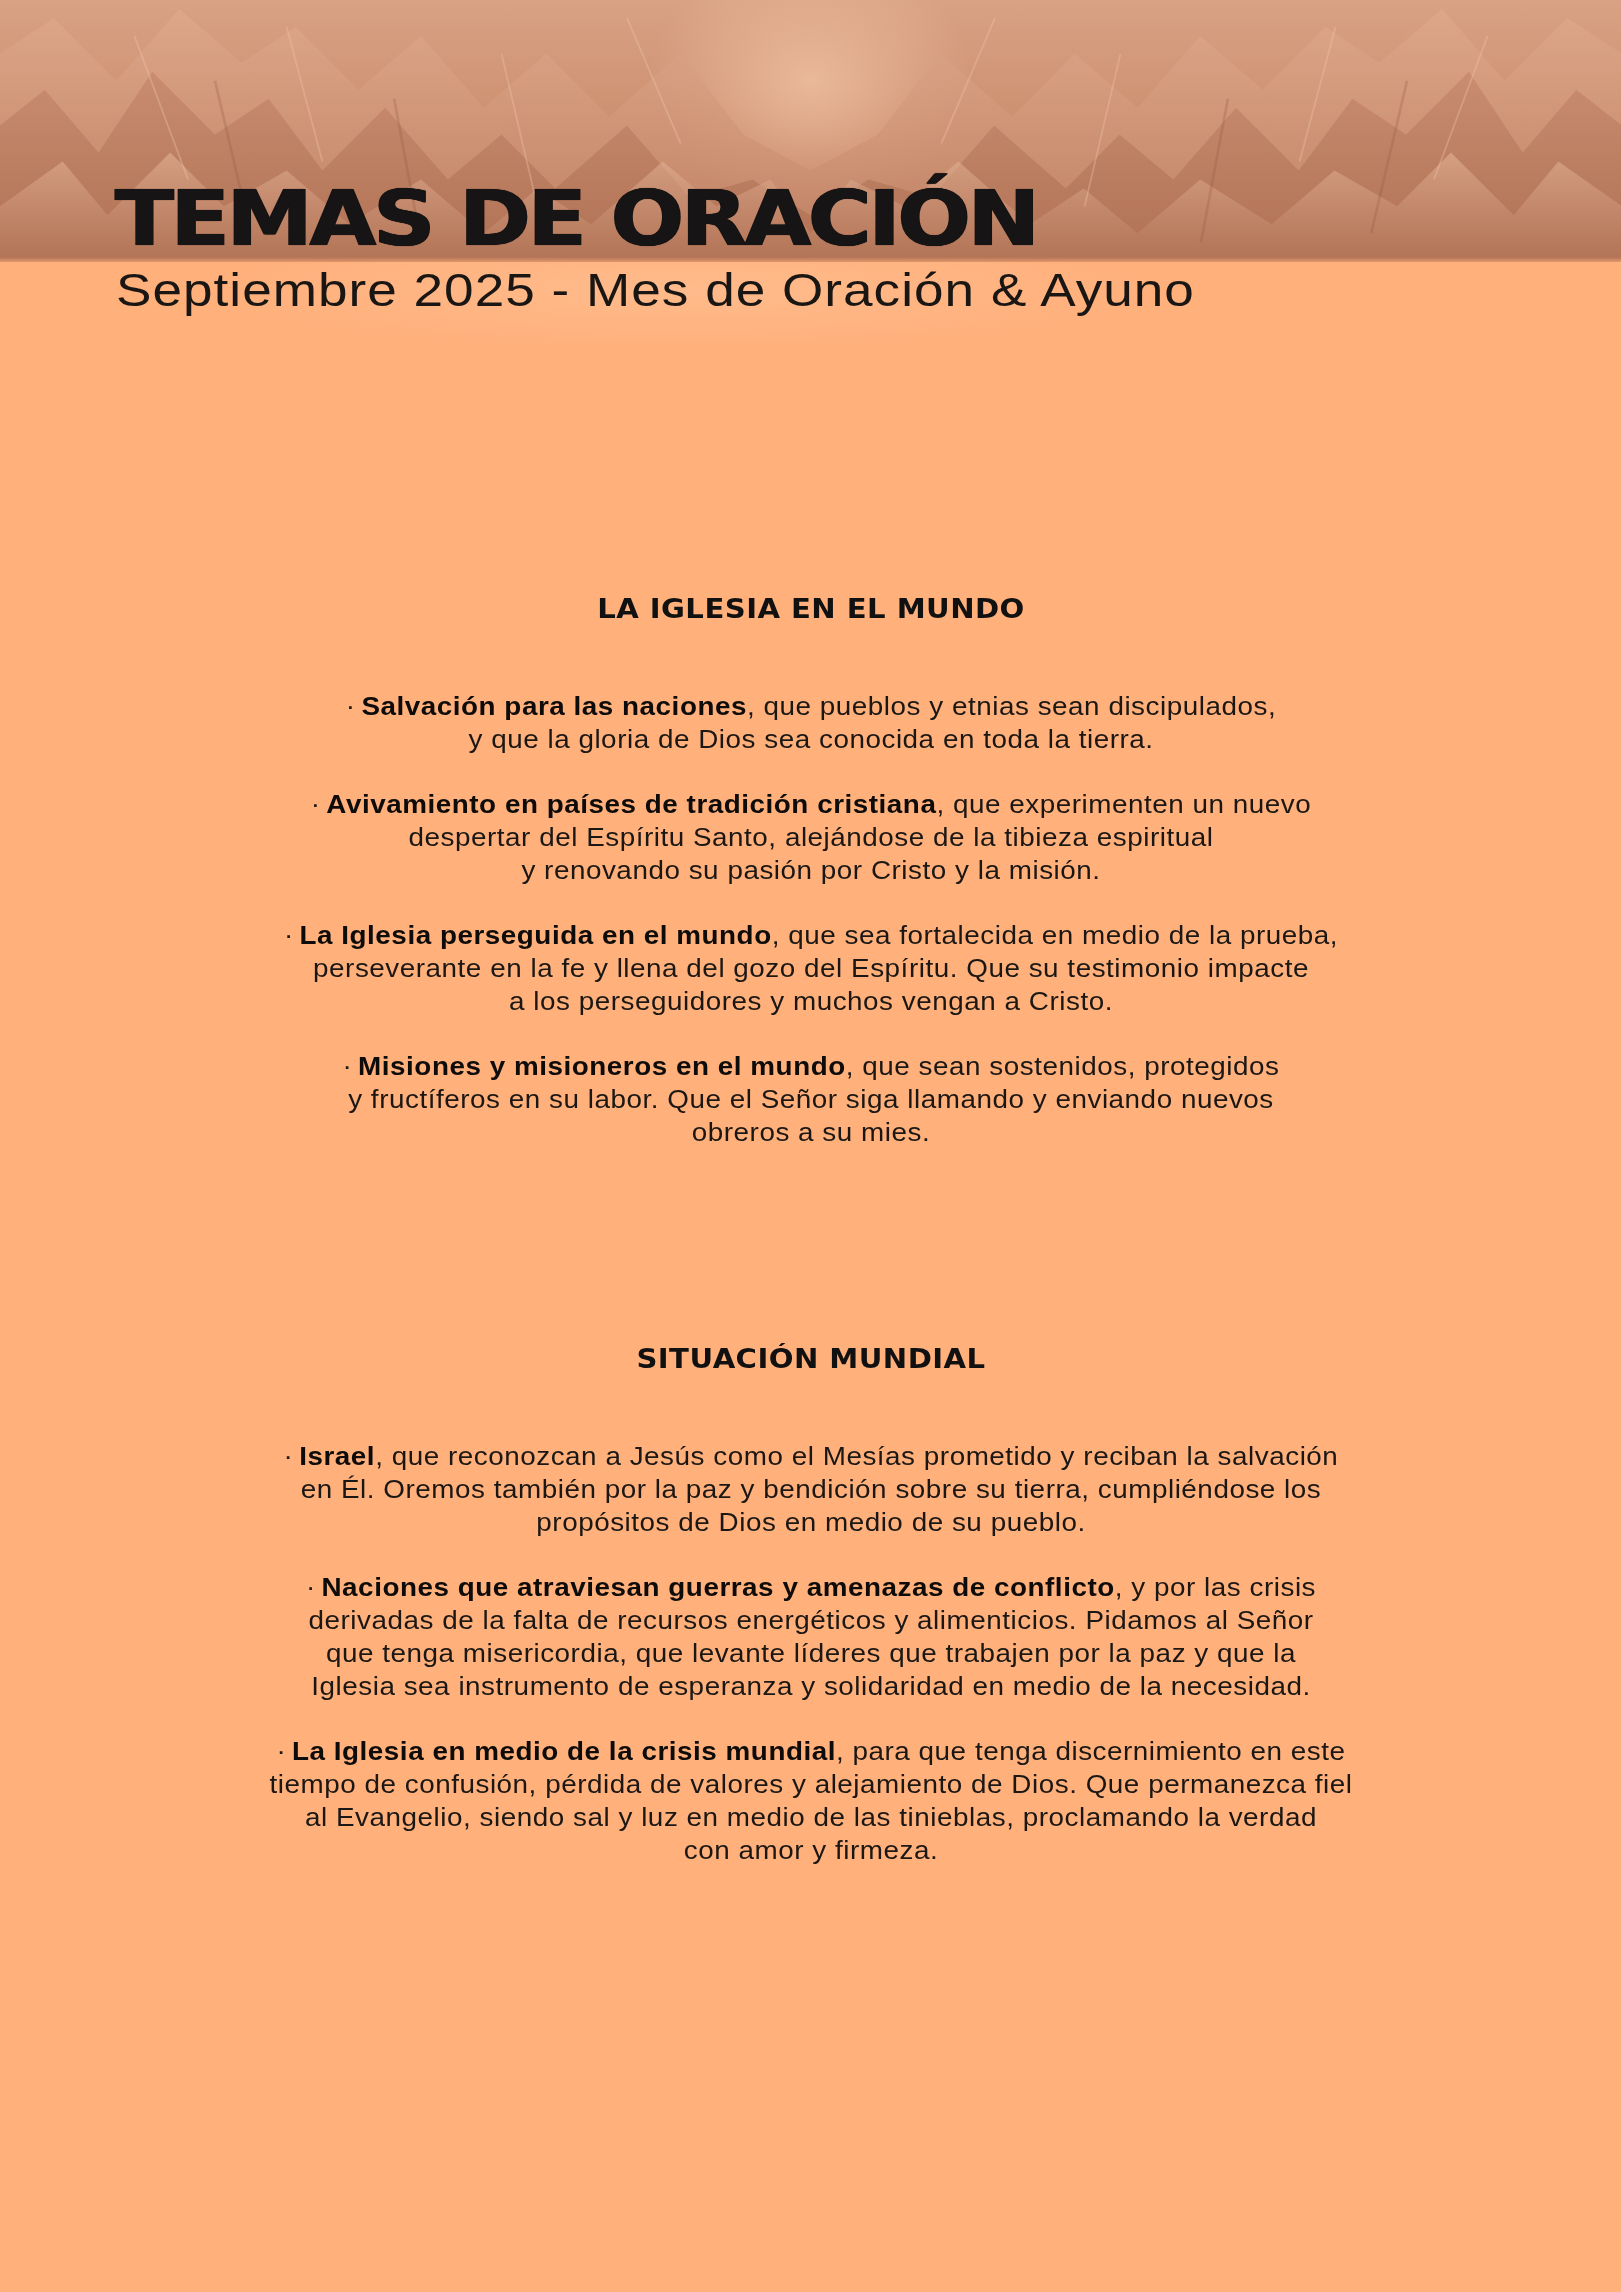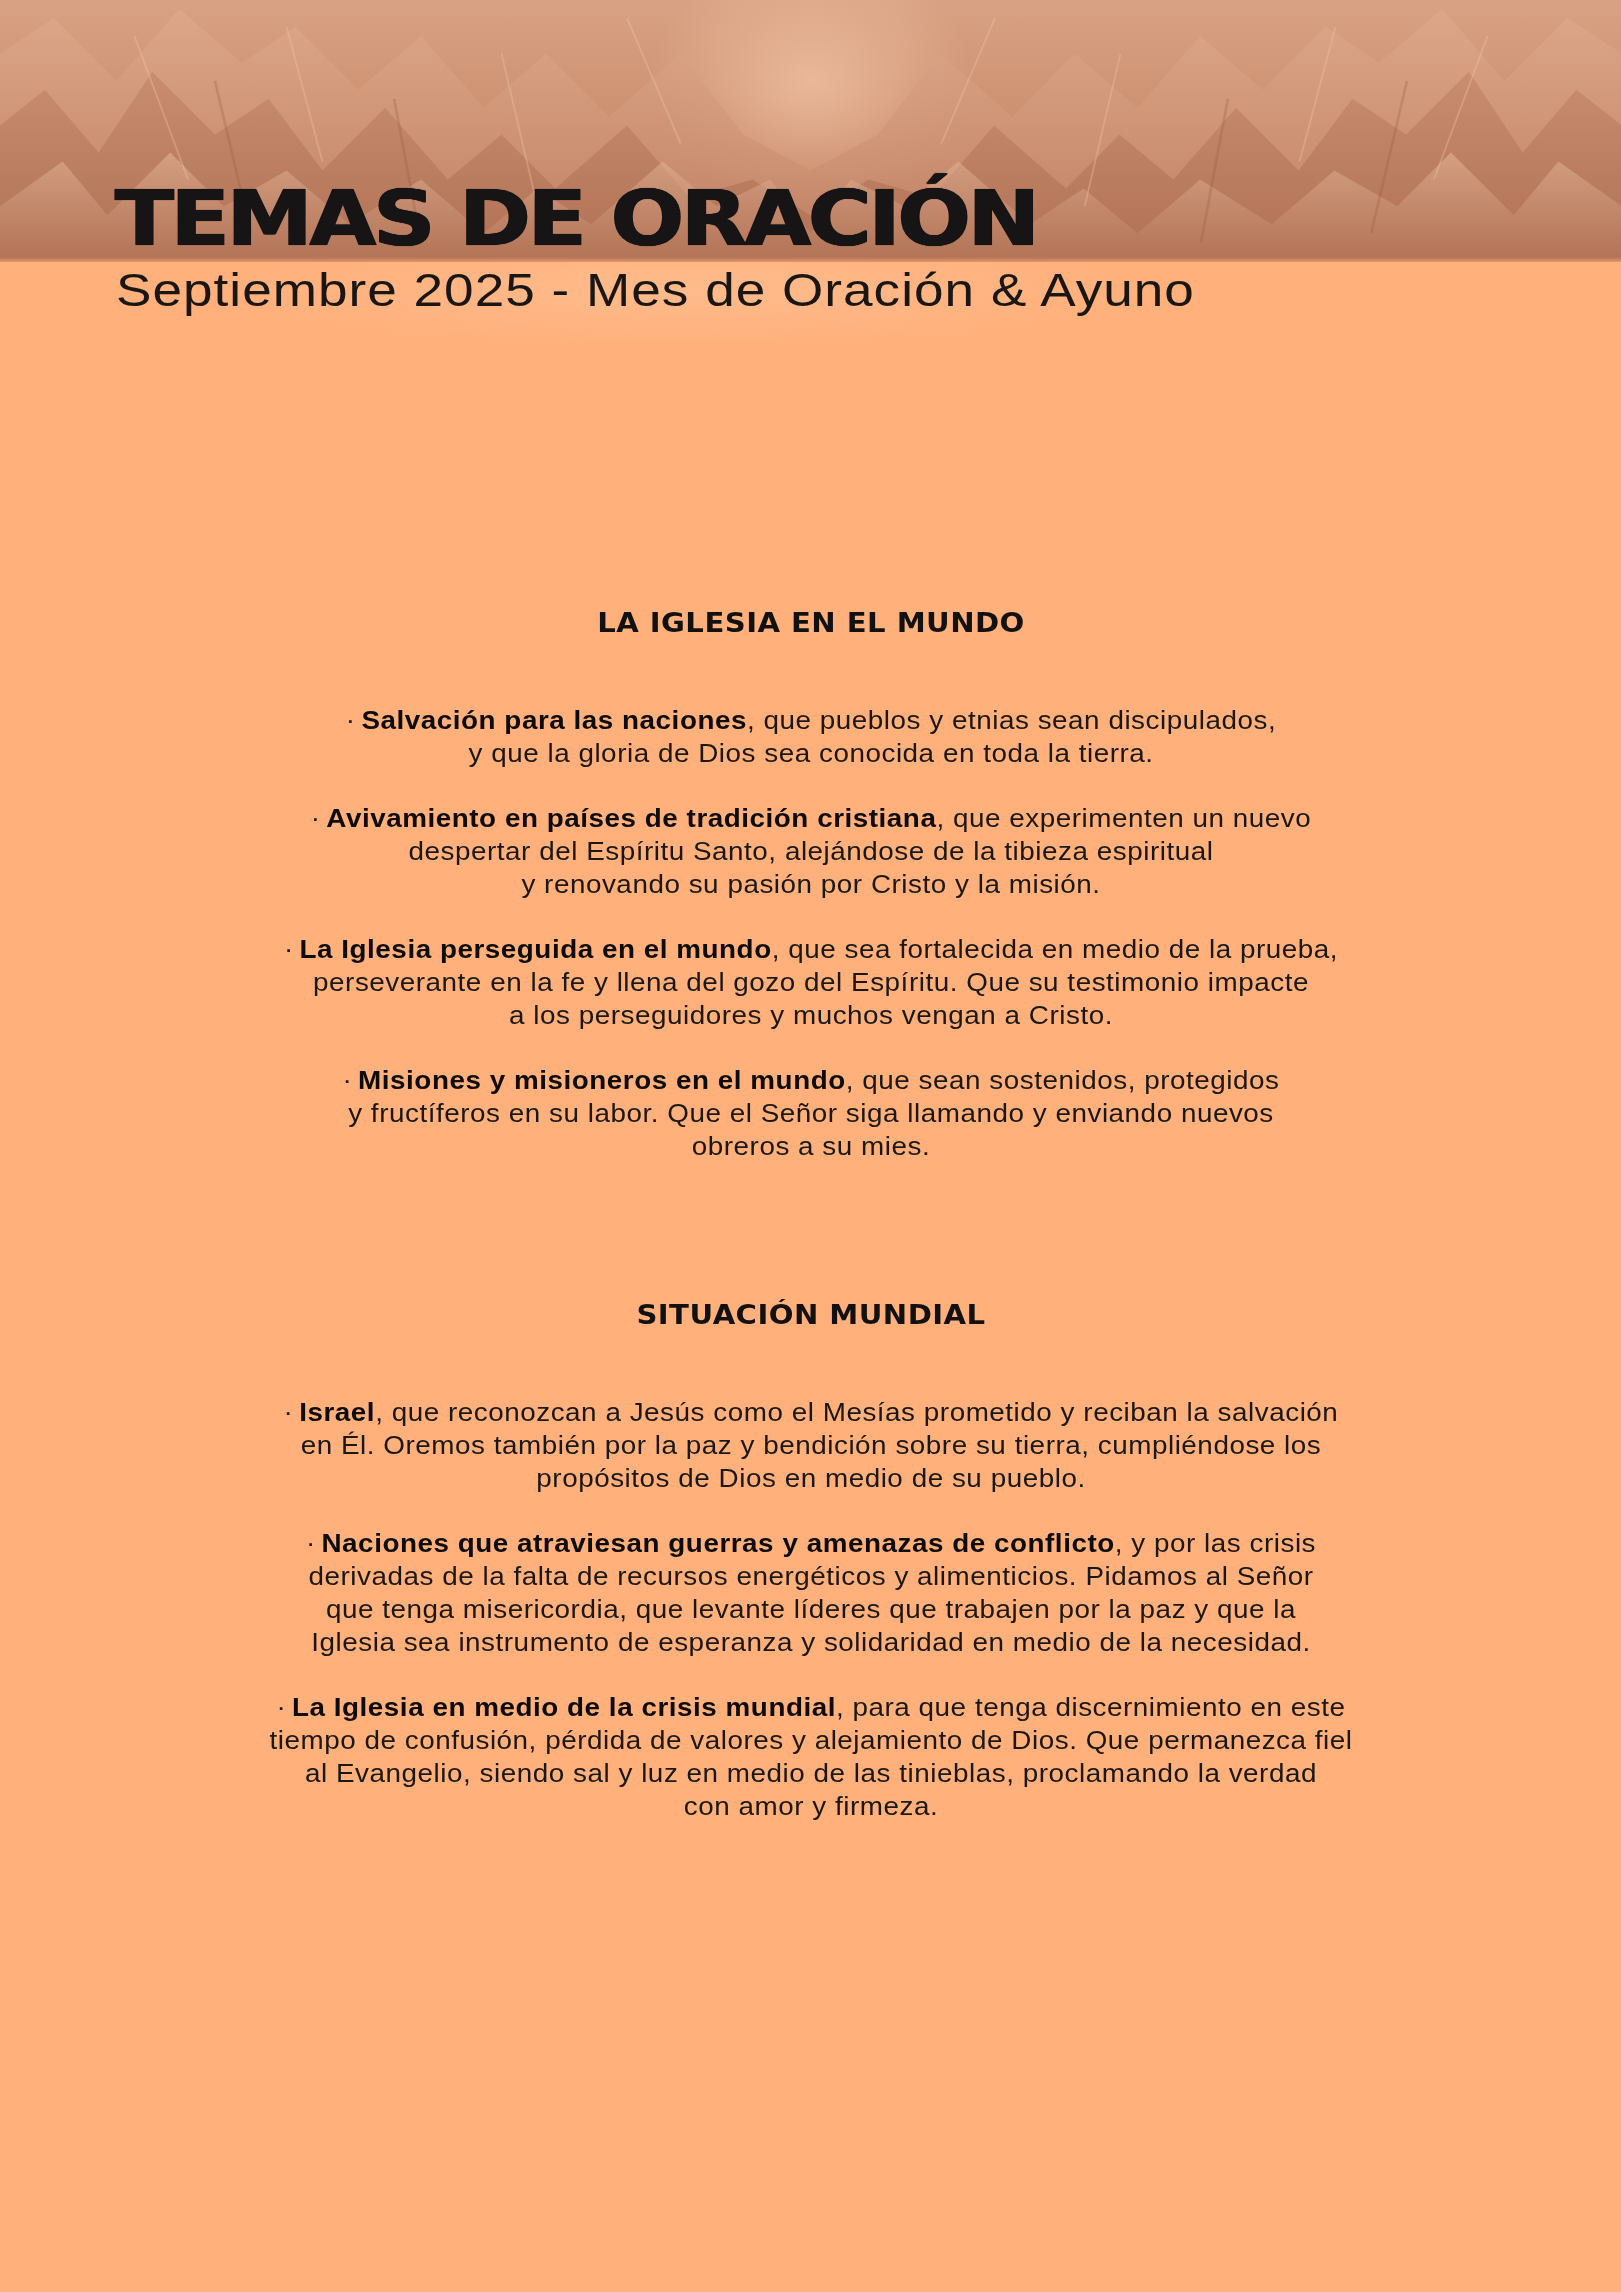--- a/index.html
+++ b/index.html
@@ -104,23 +104,23 @@
     .item .bullet {
       font-weight: 400;
       margin-right: 5.4px;
     }
     .item .lead {
       font-weight: 700;
       color: #0e0c0b;
     }
     .item .line { display: block; }
 
-    #section-1 { top: 605px; }
+    #section-1 { top: 591px; }
     #section-1 .section-heading { margin-bottom: 63px; }
-    #section-2 { top: 1297px; }
+    #section-2 { top: 1341px; }
     #section-2 .section-heading { margin-bottom: 63px; }
     .item + .item { margin-top: 32px; }
   </style>
 </head>
 <body>
 
 <div class="header-banner">
   <svg viewBox="0 0 1811 292" preserveAspectRatio="none">
     <defs>
       <linearGradient id="peakA" x1="0" y1="0" x2="0" y2="1">

